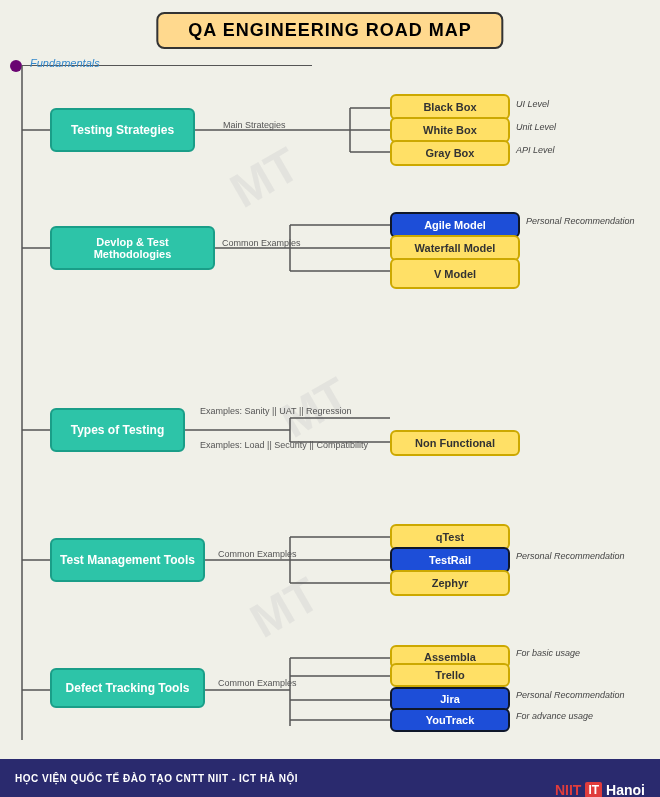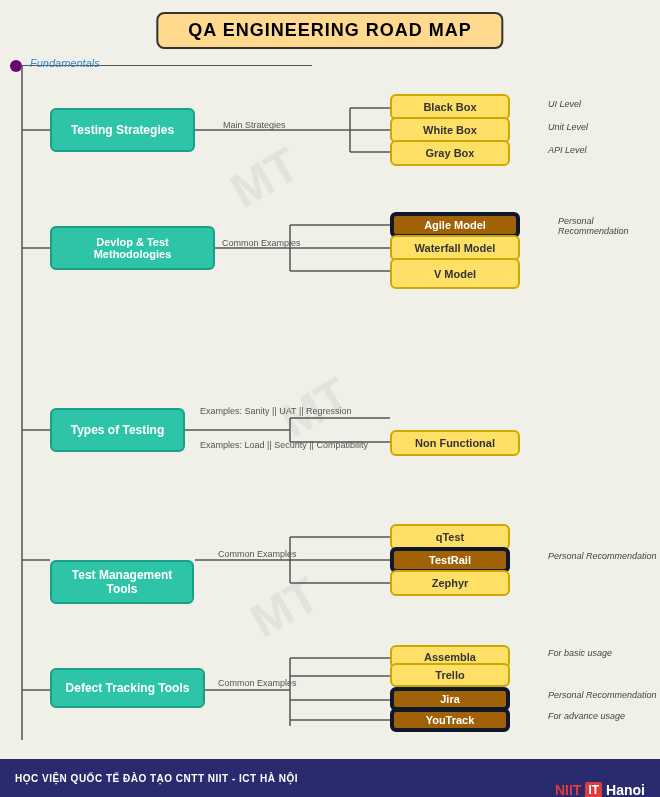--- a/index.html
+++ b/index.html
@@ -90,39 +90,38 @@
       display: flex;
       align-items: center;
       justify-content: center;
       text-align: center;
       padding: 3px 8px;
     }
 
     
     .child-box-red {
       position: absolute;
-      background: #a16207;
-      border: 4px solid #0f172a;
+      background: #1d4ed8;
+      border: 2px solid #0f172a;
       border-radius: 6px;
       font-size: 11px;
       font-weight: bold;
       color: white;
       display: flex;
       align-items: center;
       justify-content: center;
       text-align: center;
       padding: 2px 8px;
     }
 
     .annotation {
       position: absolute;
       font-size: 9px;
       color: #444;
       font-style: italic;
-      margin-left: 32px;
     }
 
     .connector-label {
       position: absolute;
       font-size: 9px;
       color: #555;
     }
 
     
     .lines-svg {
@@ -274,21 +273,21 @@
   <div class="child-box-yellow" style="left:390px;top:258px;width:130px;height:31px;">V Model</div>
 
   <div class="node-box" style="left:50px;top:408px;width:135px;height:44px;">Types of Testing</div>
 
   <div class="connector-label" style="left:200px;top:406px;">Examples: Sanity || UAT || Regression</div>
   <div class="connector-label" style="left:200px;top:440px;">Examples: Load || Security || Compatibility</div>
 
 
   <div class="child-box-yellow" style="left:390px;top:430px;width:130px;height:26px;">Non Functional</div>
 
-  <div class="node-box" style="left:50px;top:538px;width:144px;height:44px;margin-top:22px;">Test Management Tools</div>
+  <div class="node-box" style="left:50px;top:538px;width:155px;height:44px;">Test Management Tools</div>
 
   <div class="connector-label" style="left:218px;top:549px;">Common Examples</div>
 
   <div class="child-box-yellow" style="left:390px;top:524px;width:120px;height:26px;">qTest</div>
 
   <div class="child-box-red" style="left:390px;top:547px;width:120px;height:26px;">TestRail</div>
   <div class="annotation" style="left:516px;top:551px;">Personal Recommendation</div>
 
   <div class="child-box-yellow" style="left:390px;top:570px;width:120px;height:26px;">Zephyr</div>
 

